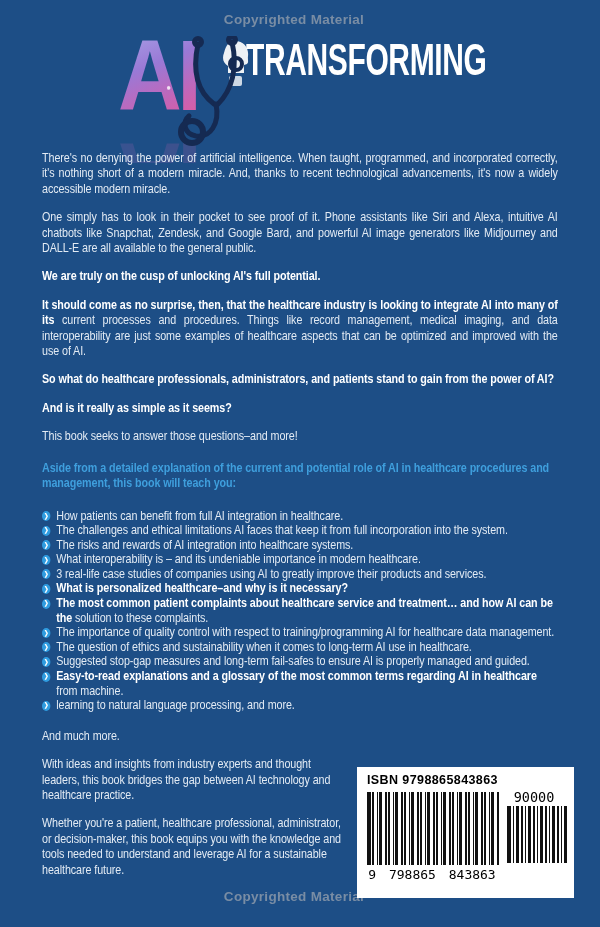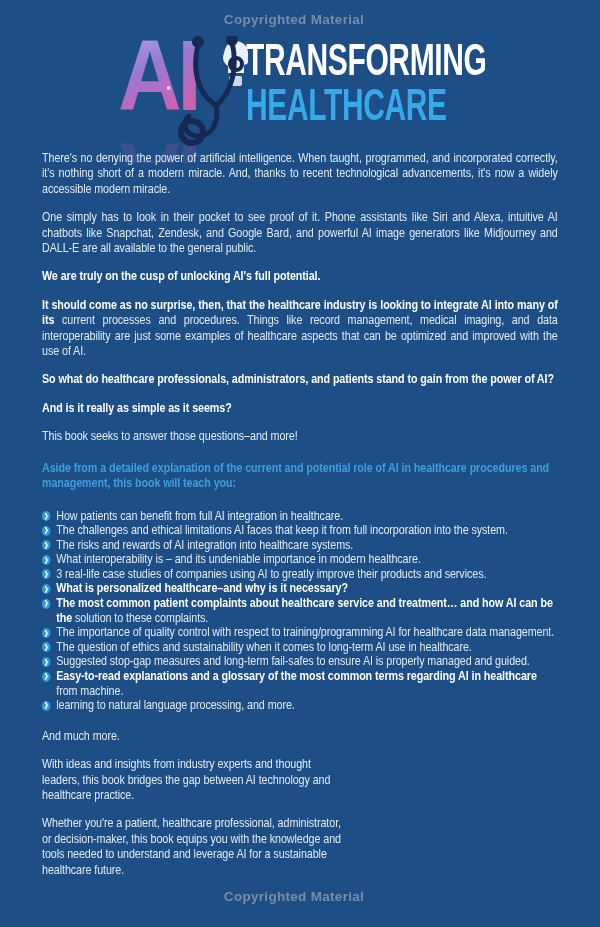--- a/index.html
+++ b/index.html
@@ -110,21 +110,20 @@
           <path d="M40 68 C44 88 34 102 20 100 C8 98 6 86 13 80"></path>
           <circle cx="22" cy="6" r="3.5"></circle>
           <circle cx="56" cy="4" r="3.5"></circle>
         </g>
         <circle cx="16" cy="96" r="11" fill="none" stroke="#152a52" stroke-width="6"></circle>
         <circle cx="60" cy="28" r="6" fill="none" stroke="#152a52" stroke-width="4"></circle>
       </svg>
     </div>
     <div class="titles">
       <div class="title-line title1"><span>TRANSFORMING</span></div>
-      <div class="title-line title2"><span>HEALTHCARE</span></div>
     </div>
   </div>
 
   <div class="content">
     <p class="justify">There's no denying the power of artificial intelligence. When taught, programmed, and incorporated correctly, it's nothing short of a modern miracle. And, thanks to recent technological advancements, it's now a widely accessible modern miracle.</p>
     <p class="justify">One simply has to look in their pocket to see proof of it. Phone assistants like Siri and Alexa, intuitive AI chatbots like Snapchat, Zendesk, and Google Bard, and powerful AI image generators like Midjourney and DALL-E are all available to the general public.</p>
     <p class="bold">We are truly on the cusp of unlocking AI's full potential.</p>
     <p class="justify"><b>It should come as no surprise, then, that the healthcare industry is looking to integrate AI into many of its</b><span> current processes and procedures. Things like record management, medical imaging, and data interoperability are just some examples of healthcare aspects that can be optimized and improved with the use of AI.</span></p>
     <p class="bold">So what do healthcare professionals, administrators, and patients stand to gain from the power of AI?</p>
     <p class="bold">And is it really as simple as it seems?</p>
@@ -207,16 +206,23 @@
       </ul>
 
     <p class="mt">And much more.</p>
 
     <div class="bottom-left">
       <p>With ideas and insights from industry experts and thought leaders, this book bridges the gap between AI technology and healthcare practice.</p>
       <p>Whether you're a patient, healthcare professional, administrator, or decision-maker, this book equips you with the knowledge and tools needed to understand and leverage AI for a sustainable healthcare future.</p>
     </div>
   </div>
 
+  <div class="barcode-box">
+    <div class="isbn">ISBN 9798865843863</div>
+    <div class="bc-main"></div>
+    <div class="bc-digits">9 798865 843863</div>
+    <div class="bc-price">90000</div>
+    <div class="bc-price-bars"></div>
+  </div>
 
   <div class="copyright bottom">Copyrighted Material</div>
 
 </div>
 
 </body></html>

